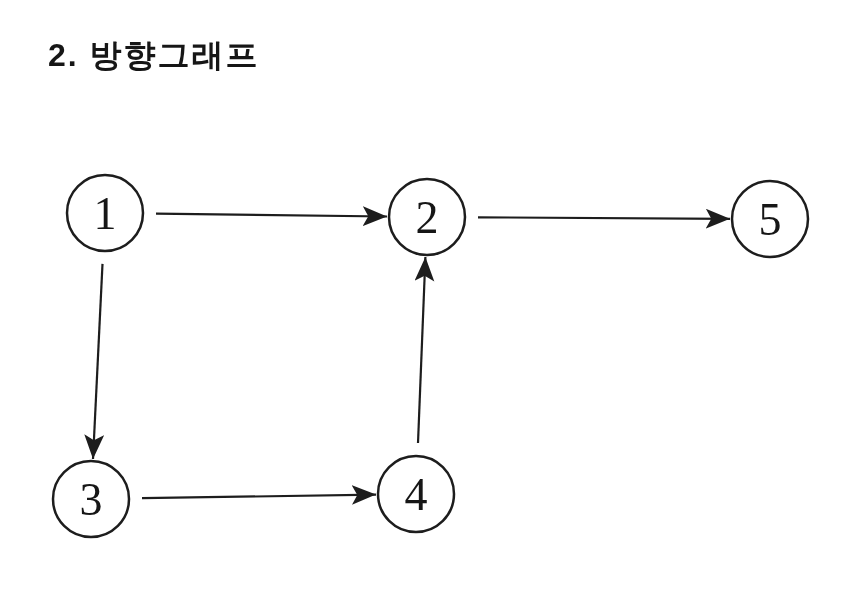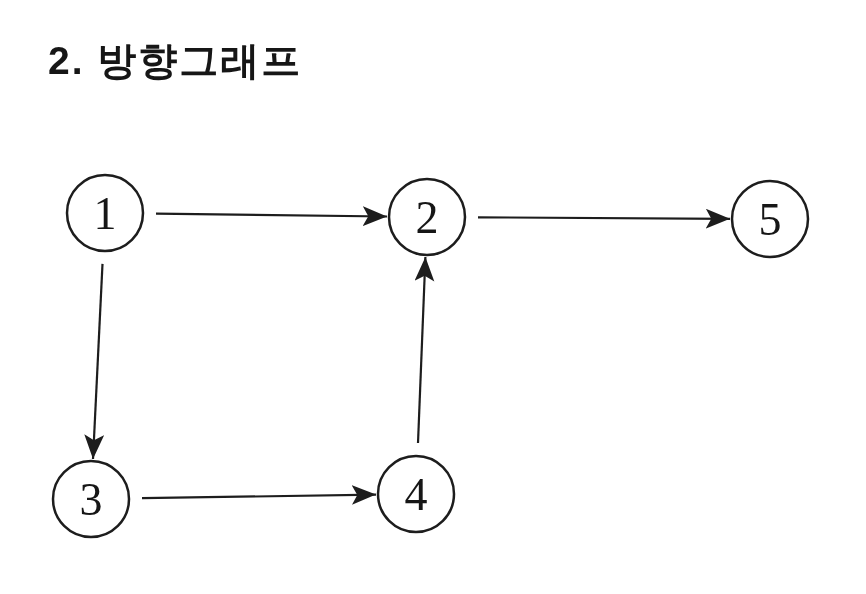--- a/index.html
+++ b/index.html
@@ -9,21 +9,21 @@
     width: 866px;
     height: 594px;
     background: #ffffff;
     overflow: hidden;
     font-family: "Liberation Sans", sans-serif;
   }
   .page-title {
     position: absolute;
     left: 48px;
     top: 34px;
-    font-size: 39px;
+    font-size: 32px;
     font-weight: 700;
     letter-spacing: 2px;
     color: #161616;
     font-family: "Liberation Sans", sans-serif;
   }
   .graph-canvas {
     position: absolute;
     left: 0;
     top: 0;
     width: 866px;

